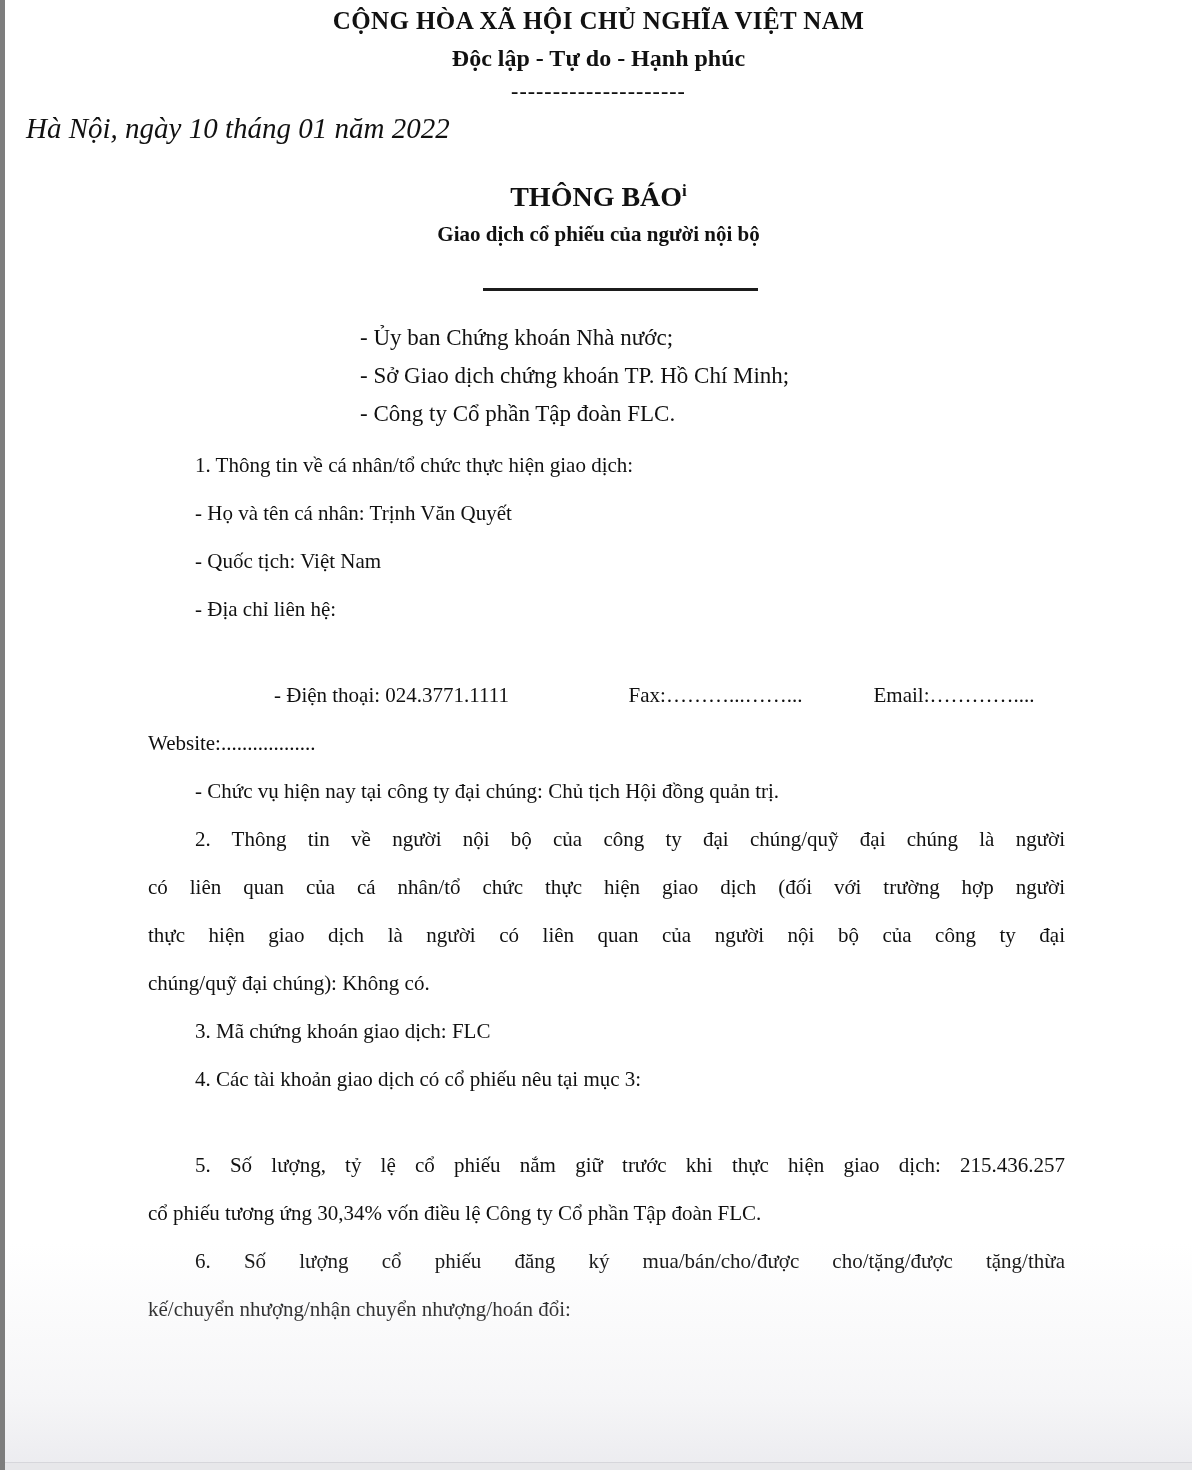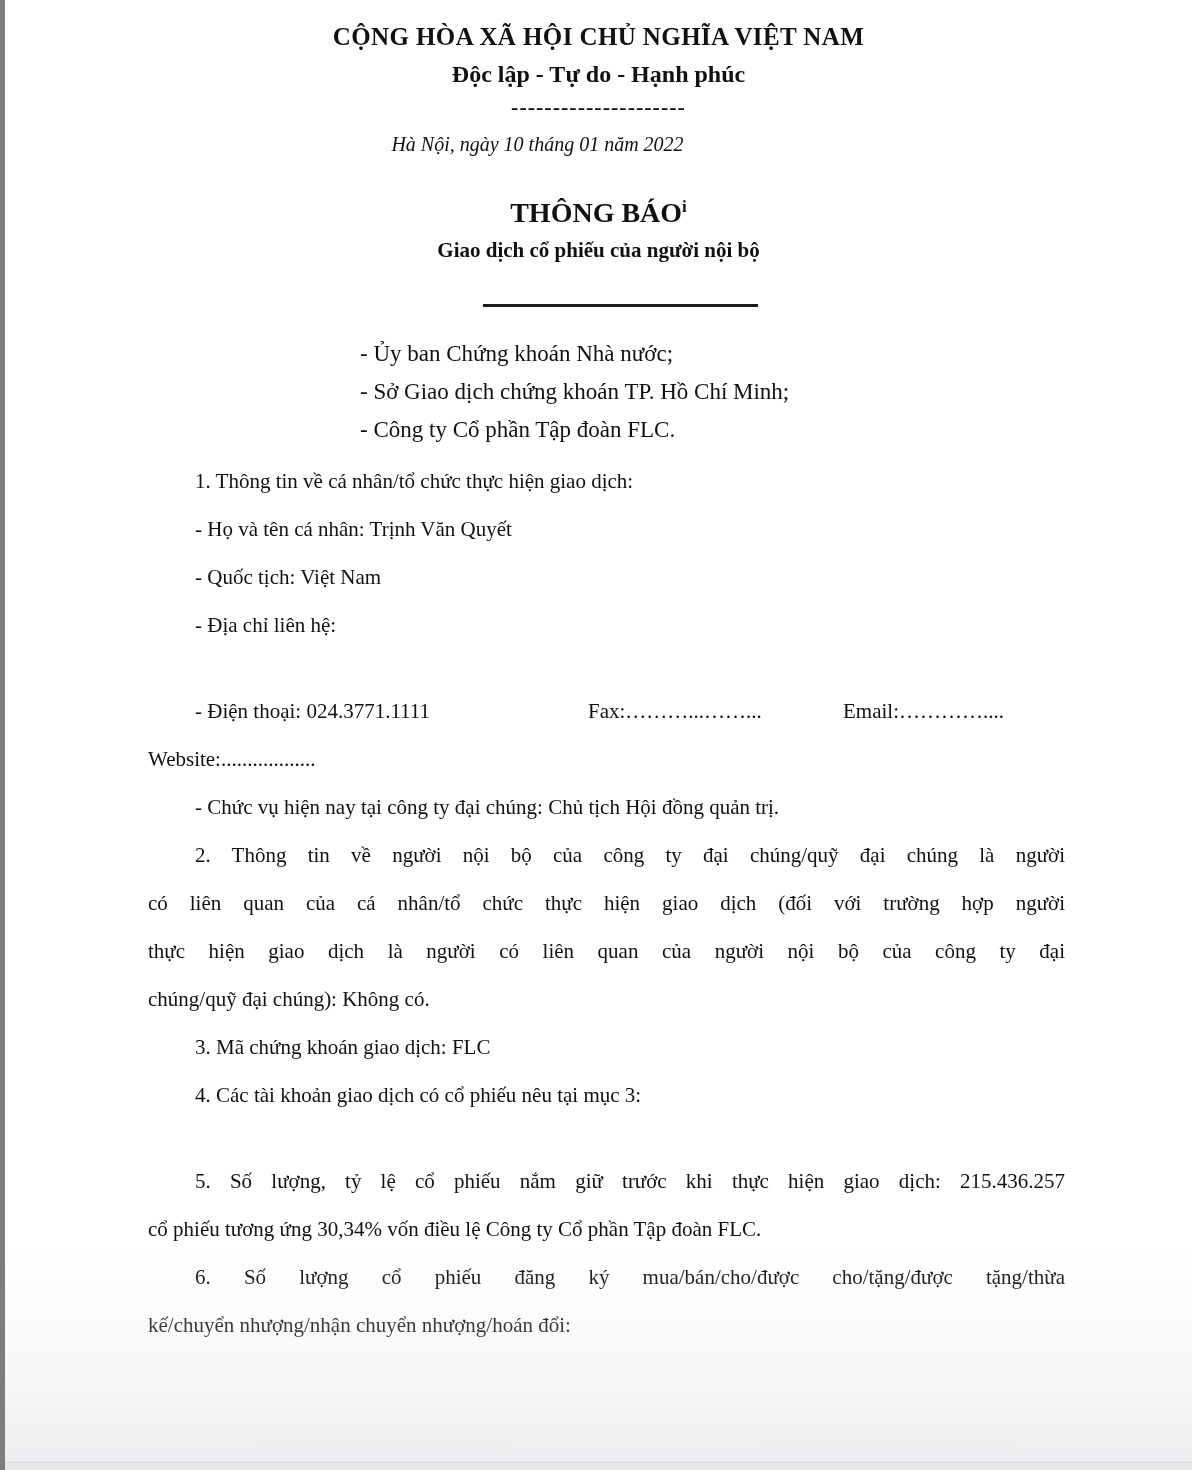--- a/index.html
+++ b/index.html
@@ -20,21 +20,21 @@
     position: absolute;
     left: 0; top: 0;
     width: 5px; height: 1470px;
     background: #7d7d7d;
     z-index: 5;
   }
   .content {
     position: absolute;
     left: 5px; top: 0;
     width: 1187px;
-    padding-top: 20px;
+    padding-top: 4px;
   }
   
   .national-title {
     text-align: center;
     font-size: 25px;
     font-weight: bold;
     letter-spacing: 0.4px;
     line-height: 34px;
   }
   .motto {
@@ -46,26 +46,27 @@
   }
   .dashes {
     text-align: center;
     font-size: 22px;
     font-weight: bold;
     letter-spacing: 1px;
     line-height: 22px;
     margin-top: 6px;
   }
   .date-line {
-    text-align: center;
+    text-align: left;
     padding-right: 122px;
-    font-size: 20px;
+    font-size: 29px;
     font-style: italic;
     line-height: 32px;
     margin-top: 10px;
+    margin-left: 21px;
   }
   
   .doc-title {
     text-align: center;
     font-size: 28px;
     font-weight: bold;
     line-height: 34px;
     margin-top: 30px;
   }
   .doc-title sup {
@@ -111,21 +112,21 @@
   .para.gap { margin-bottom: 38px; }
   .bline {
     line-height: 48px;
     text-align: left;
   }
   .bline.indent { margin-left: 47px; }
   .bline.jl {
     text-align: justify;
     text-align-last: justify;
   }
-  .contact-row { display: flex; line-height: 48px; }
+  .contact-row { display: flex; line-height: 48px; text-align: center; }
   .contact-phone { width: 440px; padding-left: 47px; box-sizing: border-box; flex: none; }
   .contact-fax   { width: 255px; flex: none; }
   .contact-email { flex: 1; }
   
   .bottom-fade {
     position: absolute;
     left: 0; bottom: 7px;
     width: 100%; height: 220px;
     background: linear-gradient(to bottom,
       rgba(228,228,233,0) 0%,

